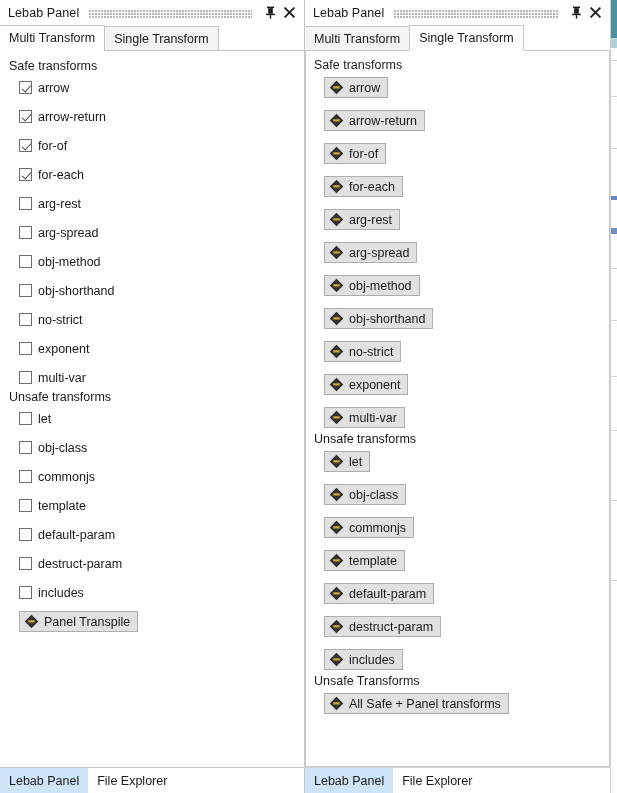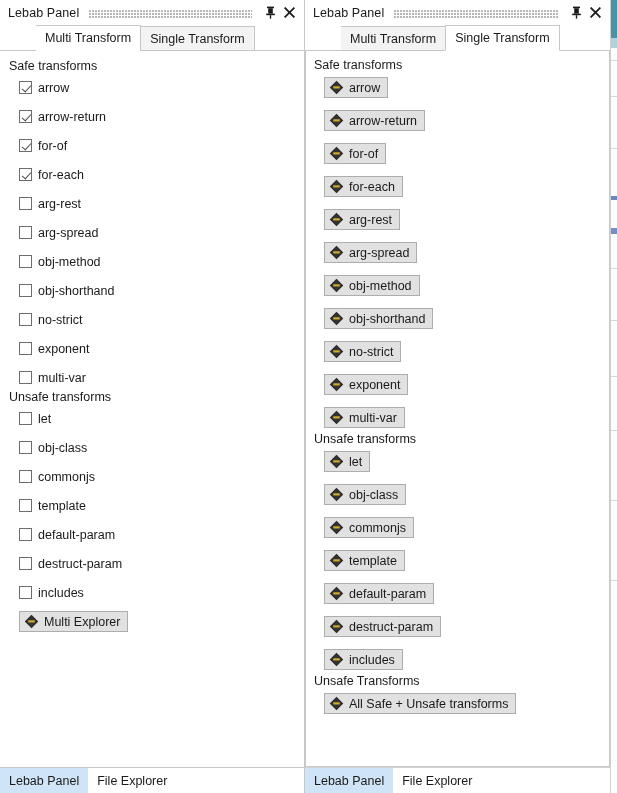--- a/index.html
+++ b/index.html
@@ -63,21 +63,20 @@
   .title-btn svg { display: block; }
 
   
   .tabstrip {
     height: 26px;
     flex: 0 0 26px;
     display: flex;
     align-items: flex-end;
     background: #ffffff;
     position: relative;
-    padding-left: 36px;
   }
   .tabstrip::after {
     content: "";
     position: absolute;
     left: 0; right: 0; bottom: 0;
     height: 1px;
     background: #c6c6c6;
   }
   .tab {
     position: relative;
@@ -342,21 +341,21 @@
         </div>
       <div style="height:10px"></div>
       <div style="padding-left:18px">
         <div class="btn">
           <svg class="lebab-icon" viewBox="0 0 16 16">
             <polygon points="8,0.8 15.2,8 8,15.2 0.8,8" fill="#2b2b2b"></polygon>
             <polygon points="8,2.3 13.7,8 8,13.7 2.3,8" fill="#333333"></polygon>
             <rect x="4.6" y="7" width="6.8" height="2.1" fill="#c9a227"></rect>
             <rect x="4.6" y="7" width="6.8" height="0.8" fill="#e0bb46"></rect>
           </svg>
-          <span class="btn-label">Multi Explorer</span>
+          <span class="btn-label">Panel Transpile</span>
         </div>
       </div>
     </div>
 
     <div class="bottombar left-bar">
       <div class="btab active">Lebab Panel</div>
       <div class="btab">File Explorer</div>
     </div>
   </div>
 
@@ -584,21 +583,21 @@
       <div class="section-label">Unsafe Transforms</div>
       <div style="height:5px"></div>
       <div id="single-quick-list">
           <div style="padding-left: 18px;"><div class="btn">
               <svg class="lebab-icon" viewBox="0 0 16 16">
                 <polygon points="8,0.8 15.2,8 8,15.2 0.8,8" fill="#2b2b2b"></polygon>
                 <polygon points="8,2.3 13.7,8 8,13.7 2.3,8" fill="#333333"></polygon>
                 <rect x="4.6" y="7" width="6.8" height="2.1" fill="#c9a227"></rect>
                 <rect x="4.6" y="7" width="6.8" height="0.8" fill="#e0bb46"></rect>
               </svg>
-              <span class="btn-label">All Safe + Unsafe transforms</span>
+              <span class="btn-label">All Safe + Panel transforms</span>
             </div></div>
         </div>
       <div class="vscroll"></div>
     </div>
 
     <div class="bottombar">
       <div class="btab active">Lebab Panel</div>
       <div class="btab">File Explorer</div>
     </div>
   </div>

